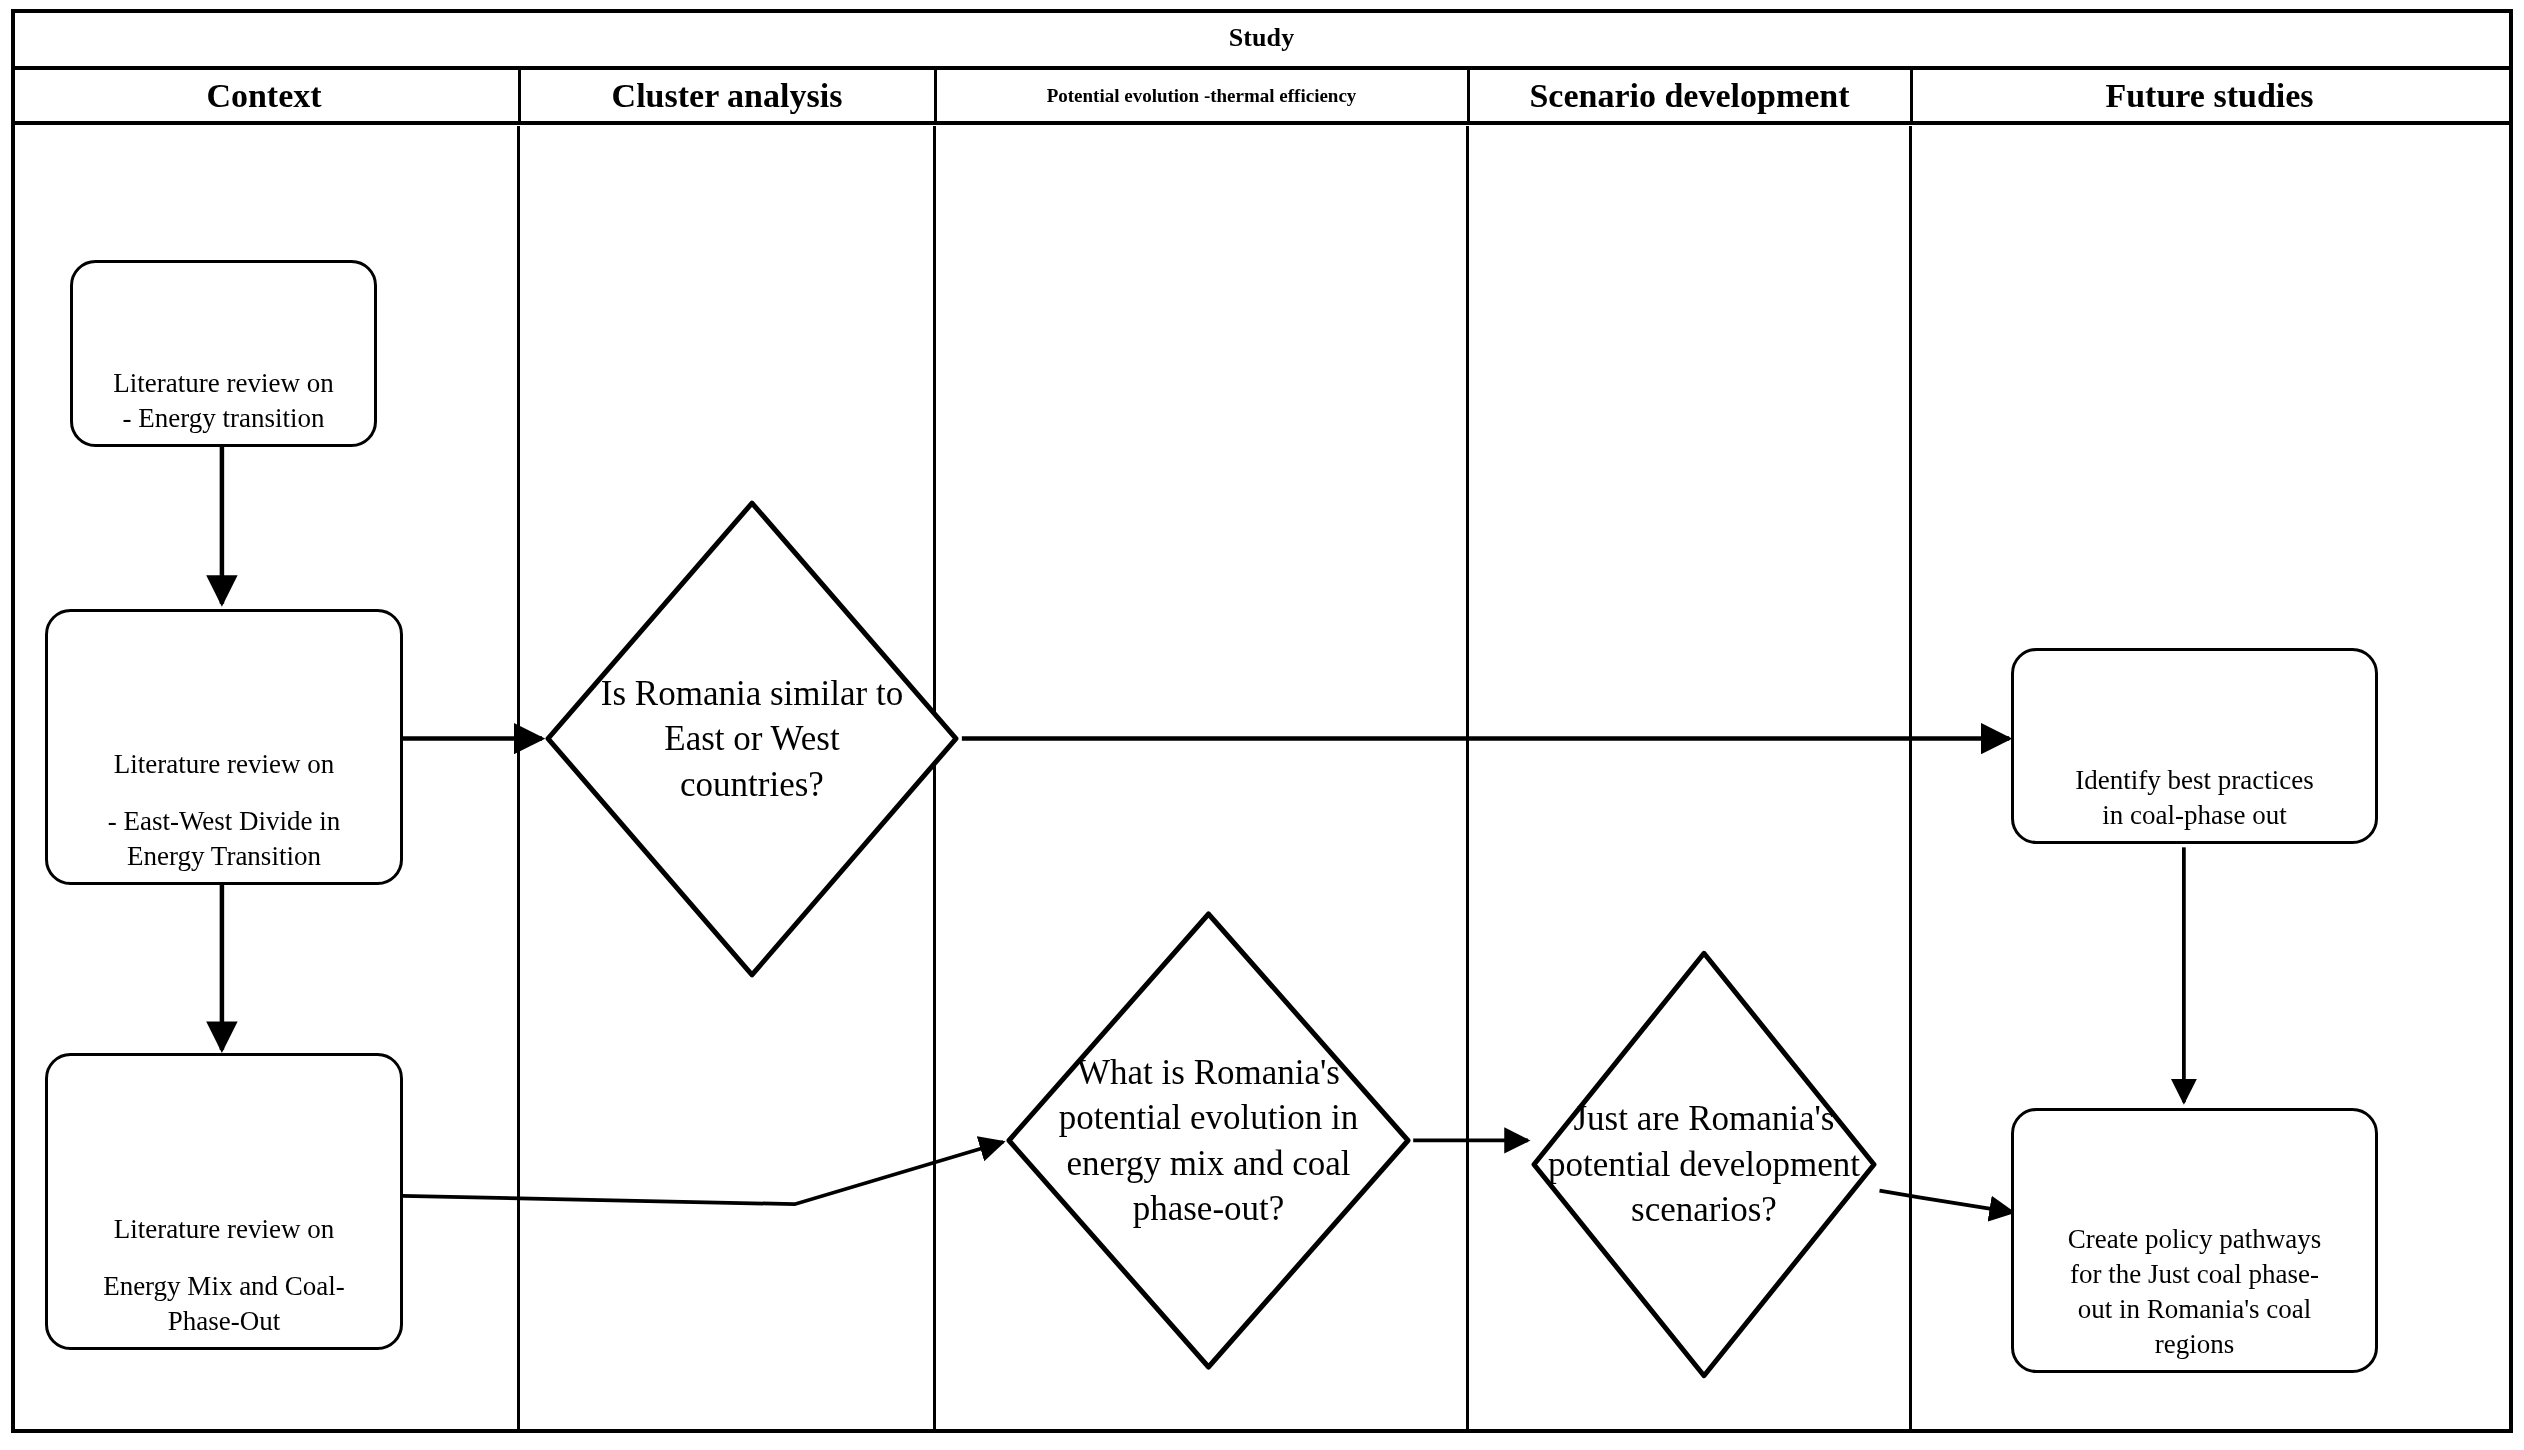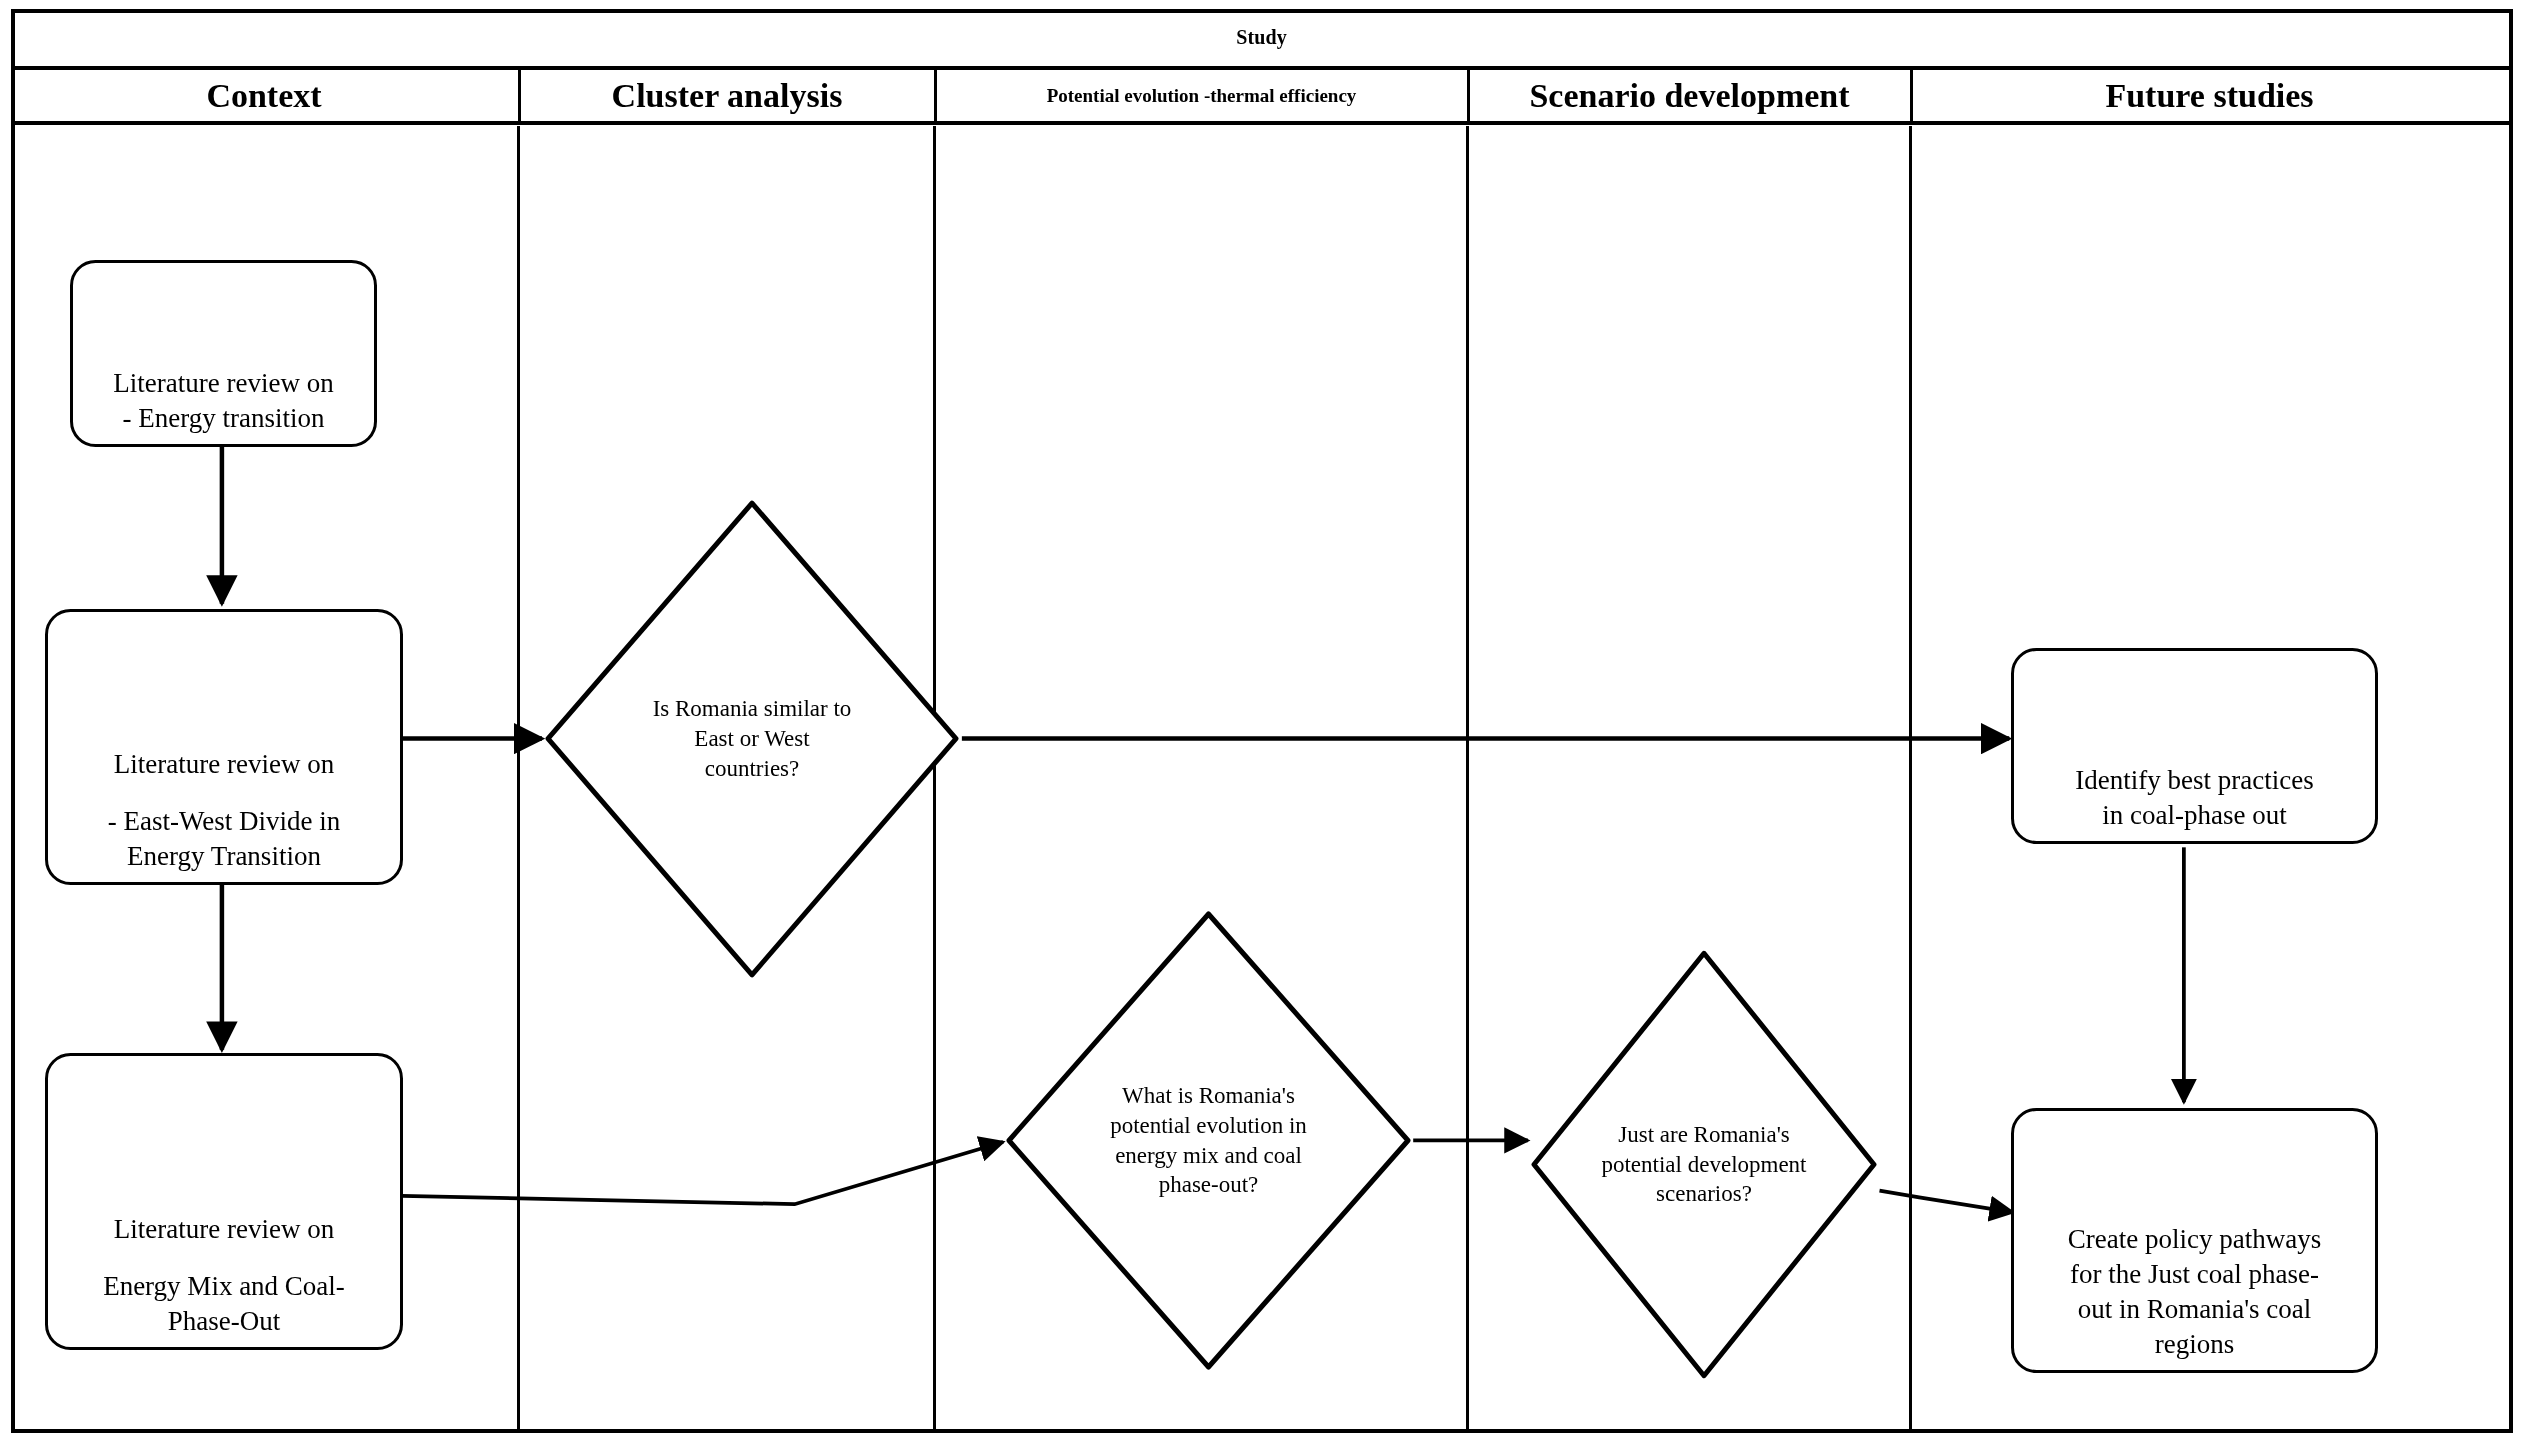--- a/index.html
+++ b/index.html
@@ -40,21 +40,21 @@
     top: 9px;
     width: 2502px;
     height: 61px;
     box-sizing: border-box;
     border-bottom: 4.5px solid #000;
     display: flex;
     align-items: center;
     justify-content: center;
   }
   .title-text {
-    font-size: 20px;
+    font-size: 26px;
     font-weight: bold;
     letter-spacing: 0.1px;
   }
 
   
   .header-band {
     position: absolute;
     left: 10.5px;
     top: 70px;
     width: 2502px;
@@ -118,21 +118,21 @@
   .diamond-label {
     position: absolute;
     left: 0; top: 0;
     width: 100%;
     height: 100%;
     display: flex;
     flex-direction: column;
     align-items: center;
     justify-content: center;
     text-align: center;
-    font-size: 23px;
+    font-size: 35px;
     line-height: 1.30;
     pointer-events: none;
   }
   .diamond-label .ln { display: block; white-space: pre; }
 
   
   #connectors {
     position: absolute;
     left: 0; top: 0;
     width: 2525px;

